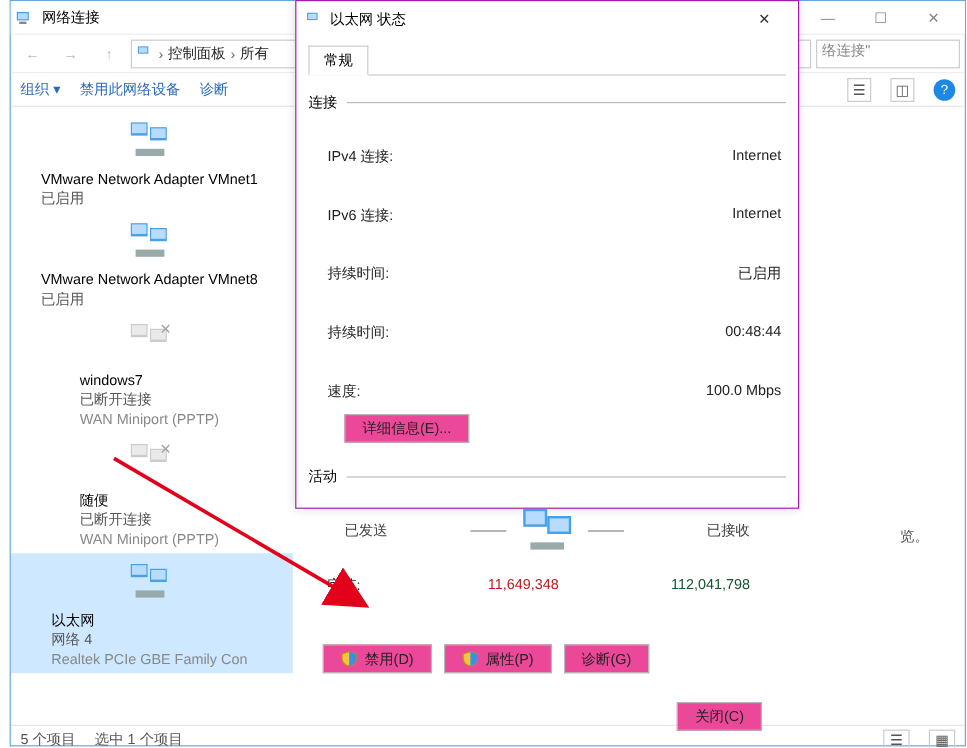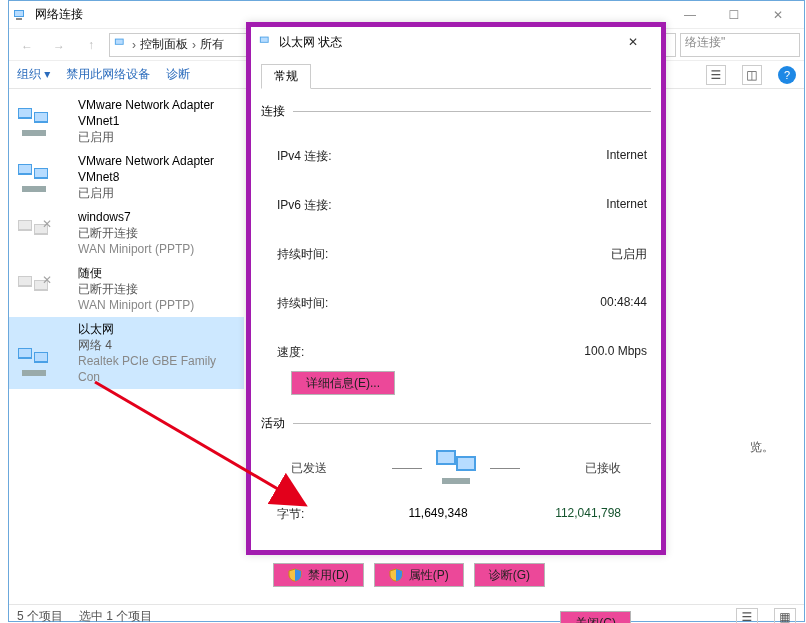--- a/index.html
+++ b/index.html
@@ -19,39 +19,39 @@
   .addressbar .crumb { color: #222; }
   .searchbox { width: 120px; height: 24px; border: 1px solid #ccc; padding: 0 4px; color: #888; }
   .toolbar { height: 28px; display: flex; align-items: center; gap: 16px; padding: 0 8px; border-bottom: 1px solid #e5e5e5; color: #2a6bbc; }
   .toolbar .titem { color: #2a6bbc; }
   .toolbar .spacer { flex: 1; }
   .toolbar .ticon { width: 20px; height: 20px; display: flex; align-items: center; justify-content: center; color: #555; border: 1px solid #ccc; }
   .toolbar .help-circle { width: 18px; height: 18px; border-radius: 50%; background: #1e88e5; color: #fff; display: flex; align-items: center; justify-content: center; font-size: 11px; }
 
   .content-area { position: relative; display: flex; height: 515px; }
   .list-pane { width: 100%; padding: 4px 0; overflow: hidden; }
-  .net-item { display: flex; align-items: flex-end; padding: 4px 8px 4px 4px; gap: 23px; width: 235px; }
+  .net-item { display: flex; align-items: center; padding: 4px 8px 4px 4px; gap: 2px; width: 235px; flex-direction: column; }
   .net-item.selected { background: #cde8ff; }
   .net-icon { width: 42px; height: 42px; flex-shrink: 0; display: flex; align-items: center; justify-content: center; }
   .net-icon svg { width: 40px; height: 40px; }
   .net-icon.dim svg { filter: grayscale(100%); opacity: .55; }
   .net-text { line-height: 16px; }
   .net-text .n1 { color: #000; }
   .net-text .n2 { color: #555; }
   .net-text .n3 { color: #888; }
 
   .statusbar { height: 24px; border-top: 1px solid #e5e5e5; display: flex; align-items: center; padding: 0 8px; gap: 16px; color: #555; }
   .statusbar .spacer { flex:1; }
   .view-btn { width: 22px; height: 18px; border: 1px solid #ccc; display:flex; align-items:center; justify-content:center; }
 
   
   .preview-hint { position: absolute; right: 30px; top: 350px; color: #555; }
 
   
-  .dialog { position: absolute; left: 246px; top: 22px; width: 420px; height: 533px; background: #fff; border: 5px solid #a21caf; box-shadow: 0 0 8px rgba(0,0,0,.15); }
+  .dialog { position: absolute; left: 246px; top: 0; width: 420px; height: 424px; background: #fff; border: 1px solid #a21caf; box-shadow: 0 0 8px rgba(0,0,0,.15); }
   .dlg-title { height: 30px; display: flex; align-items: center; padding: 0 8px; }
   .dlg-title .t { flex: 1; color: #000; }
   .dlg-close { width: 40px; height: 28px; display:flex; align-items:center; justify-content:center; color:#333; }
   .dlg-body { padding: 6px 10px 10px 10px; }
   .tabset { height: 26px; display:flex; border-bottom:1px solid #ccc; }
   .tab { border:1px solid #ccc; border-bottom:1px solid #fff; padding:3px 12px; background:#fff; position:relative; top:1px; }
   .section { margin-top: 14px; }
   .section-title { display:flex; align-items:center; gap:8px; margin-bottom:8px; }
   .section-title .label { color:#000; }
   .section-title .line { flex:1; border-top:1px solid #bbb; }
@@ -62,21 +62,21 @@
   .details-wrap { padding:6px 0 0 30px; }
 
   .activity { margin-top:20px; }
   .activity-box { display:flex; align-items:center; justify-content:space-between; padding:6px 30px; }
   .act-label { color:#404040; }
   .act-center { display:flex; align-items:center; gap:8px; }
   .act-center svg { width:52px; height:44px; }
   .dash { width:30px; border-top:1px solid #888; }
   .fieldrow { display:flex; padding:10px 30px 0 16px; }
   .fieldrow .k { width:100px; color:#222; }
-  .fieldrow .v1 { flex:1; text-align:center; color:#000000; }
+  .fieldrow .v1 { flex:1; text-align:center; color:#b91c1c; }
   .fieldrow .v2 { flex:1; text-align:right; color:#14532d; }
 
   .button-row { display:flex; gap:10px; margin-top:40px; padding:0 12px; }
   .shield-btn { display:inline-flex; align-items:center; gap:6px; }
   .shield { width:14px; height:14px; }
   .dlg-foot { display:flex; justify-content:flex-end; padding:14px 30px; border-top:0; }
 
   
   .annot { position:absolute; left:85px; top:362px; width:260px; height:160px; pointer-events:none; }
 

